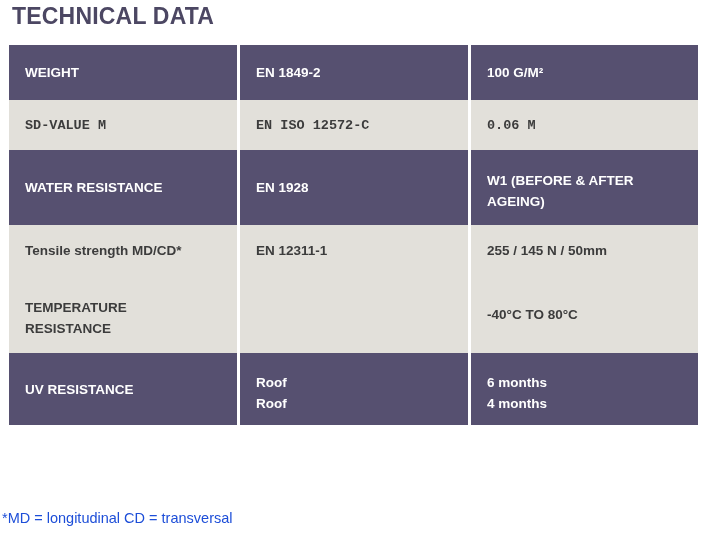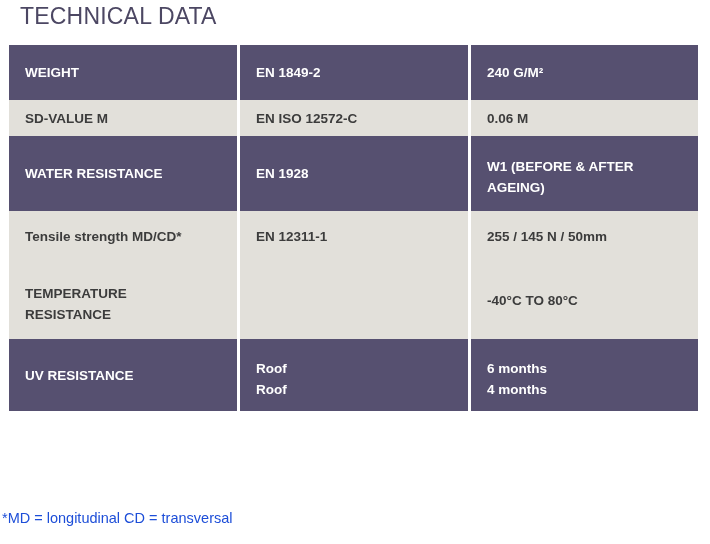--- a/index.html
+++ b/index.html
@@ -18,24 +18,24 @@
   .page {
     position: relative;
     width: 710px;
     height: 544px;
     box-sizing: border-box;
   }
 
   
   .page-title {
     position: absolute;
-    left: 20px;
+    left: 12px;
     top: 2px;
     font-size: 23px;
-    font-weight: normal;
+    font-weight: bold;
     letter-spacing: 0.2px;
     color: #4c4763;
     line-height: 28px;
     white-space: nowrap;
   }
 
   
   .spec-table {
     position: absolute;
     left: 6px;
@@ -61,21 +61,21 @@
 
   
   tr.row-dark td { background: #565070; color: #ffffff; }
   tr.row-light td { background: #e2e0da; color: #3c3c3c; }
 
   
   td.muted { color: #4a4a4a; }
 
   
   tr.h-1 td { height: 55px; }
-  tr.h-2 td { height: 36px; }
+  tr.h-2 td { height: 50px; font-family: Liberation Mono, monospace; }
   tr.h-3 td { height: 75px; }
   tr.h-4 td { height: 50px; }
   tr.h-5 td { height: 68px; }
   tr.h-6 td { height: 78px; }
   tr.h-7 td { height: 72px; }
 
   .cell-lines { display: block; margin-top: 7px; }
   .cell-lines span { display: block; }
 
   
@@ -104,21 +104,21 @@
     <colgroup>
       <col class="col-a">
       <col class="col-b">
       <col class="col-c">
     </colgroup>
     <tbody>
 
       <tr class="row-dark h-1">
         <td>WEIGHT</td>
         <td>EN 1849-2</td>
-        <td>240 G/M²</td>
+        <td>100 G/M²</td>
       </tr>
 
       <tr class="row-light h-2">
         <td>SD-VALUE M</td>
         <td>EN ISO 12572-C</td>
         <td>0.06 M</td>
       </tr>
 
       <tr class="row-dark h-3">
         <td>WATER RESISTANCE</td>

